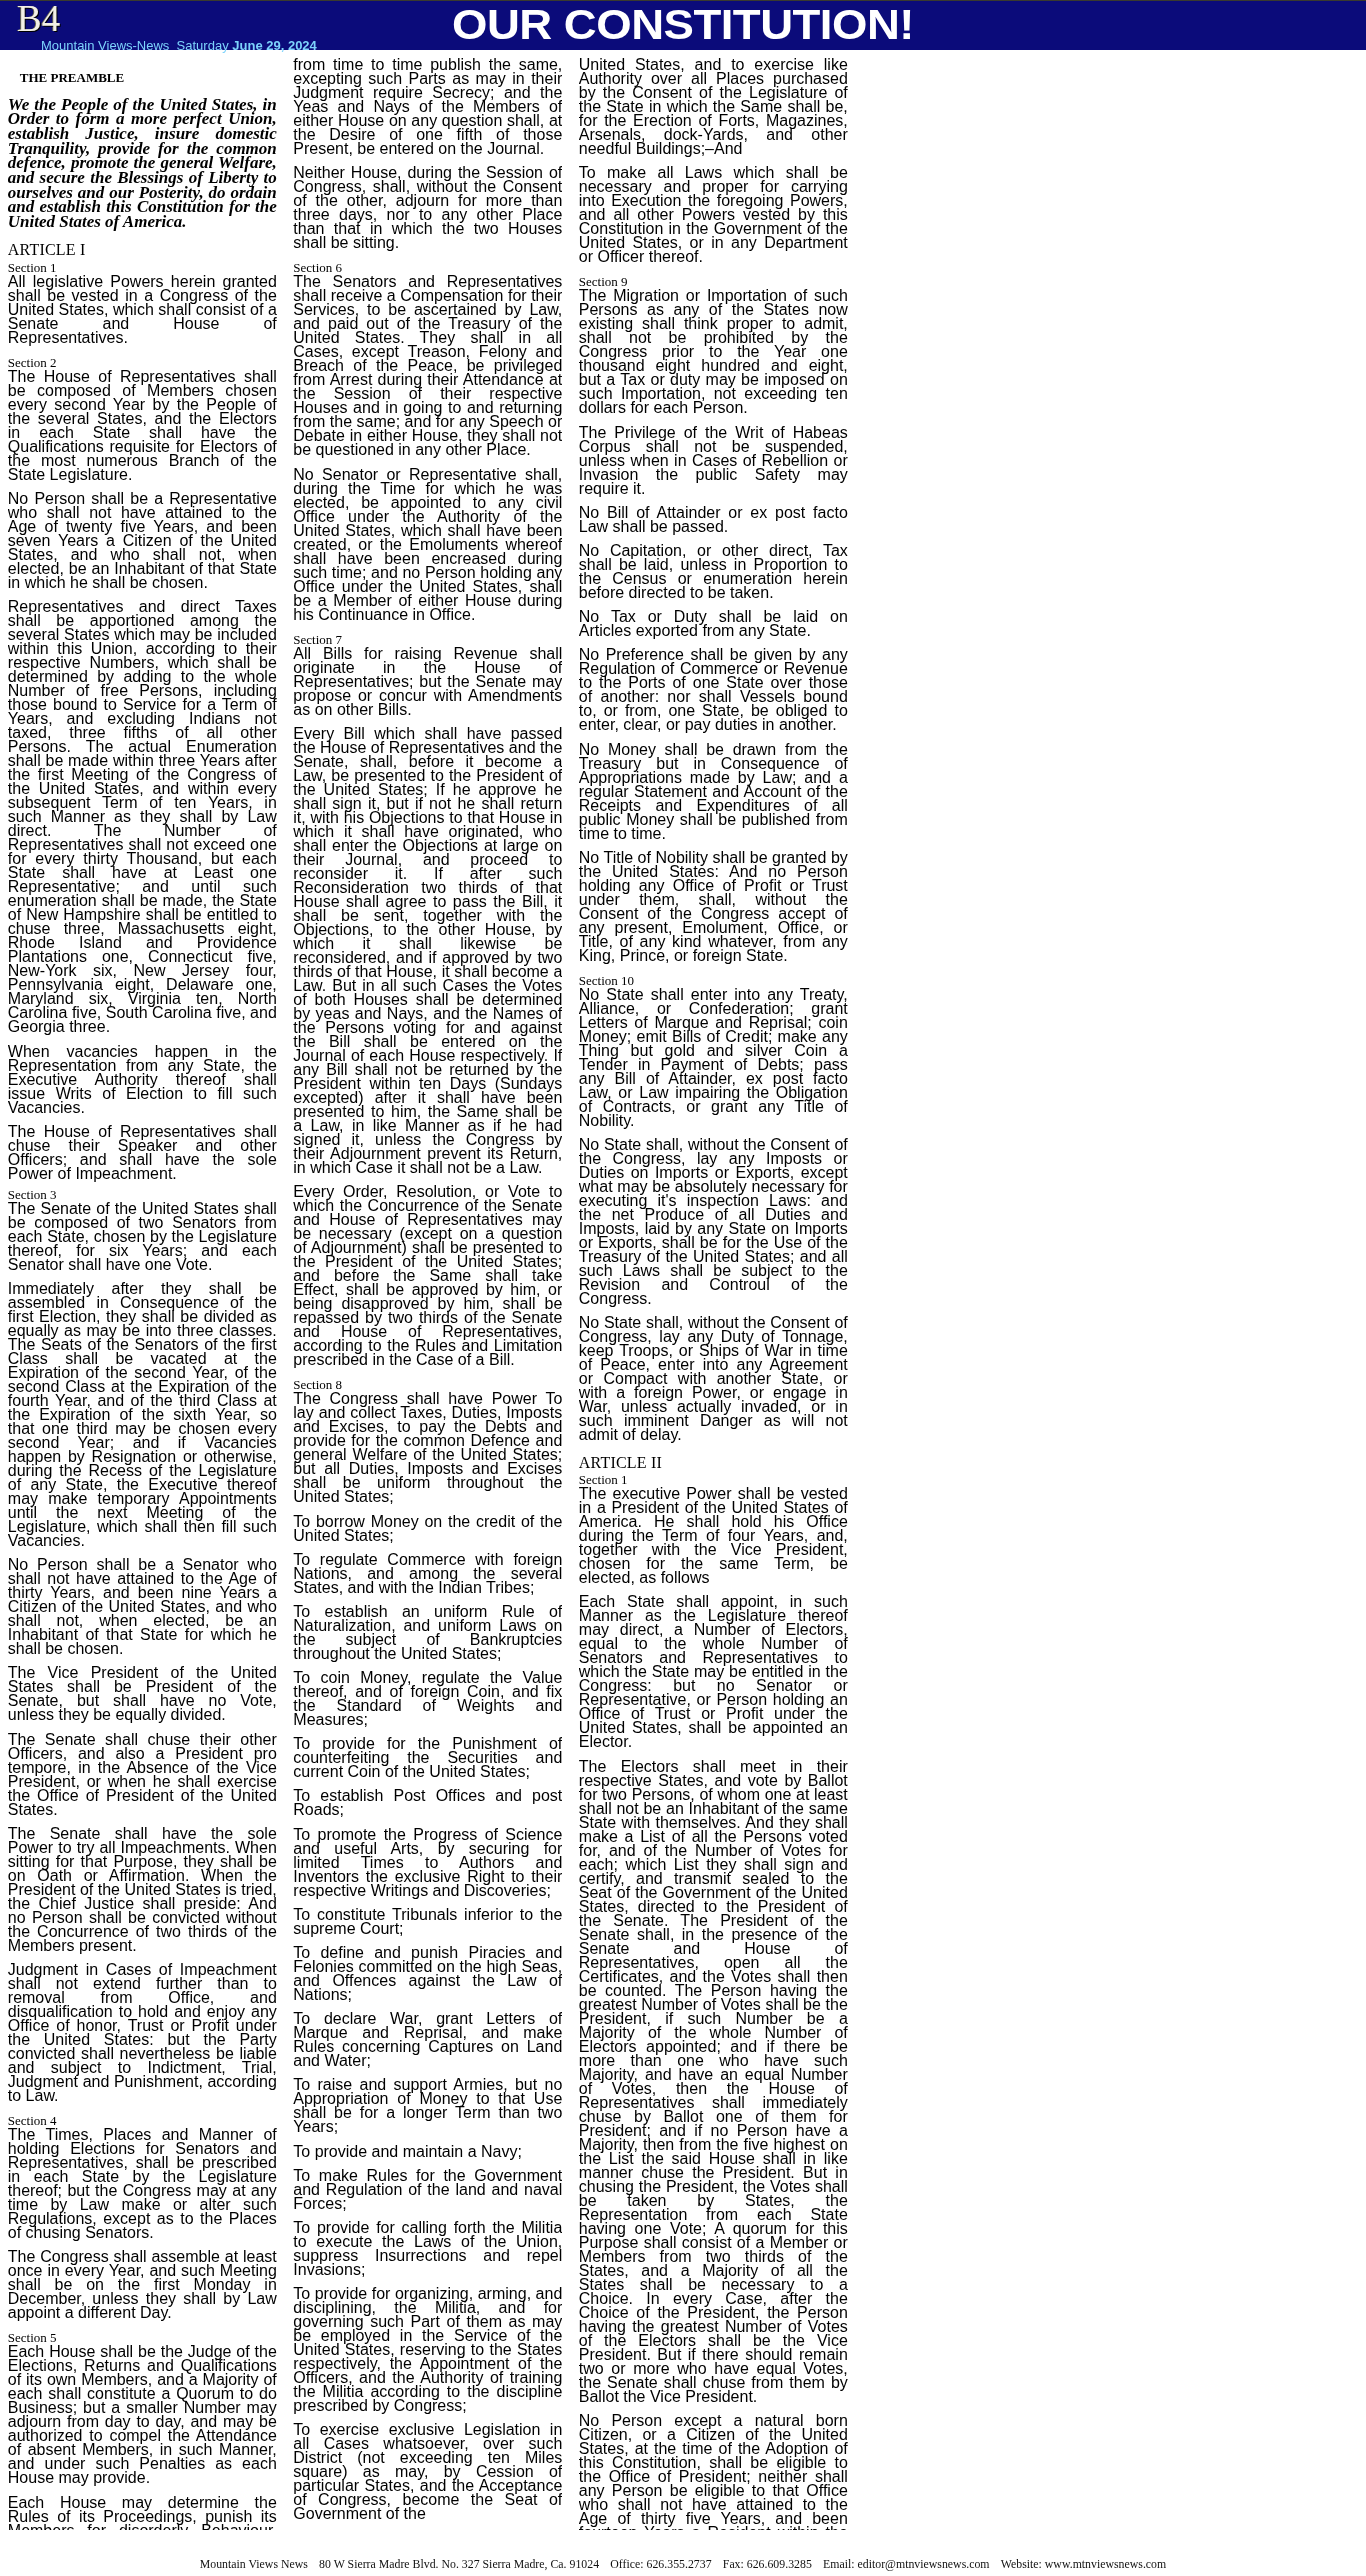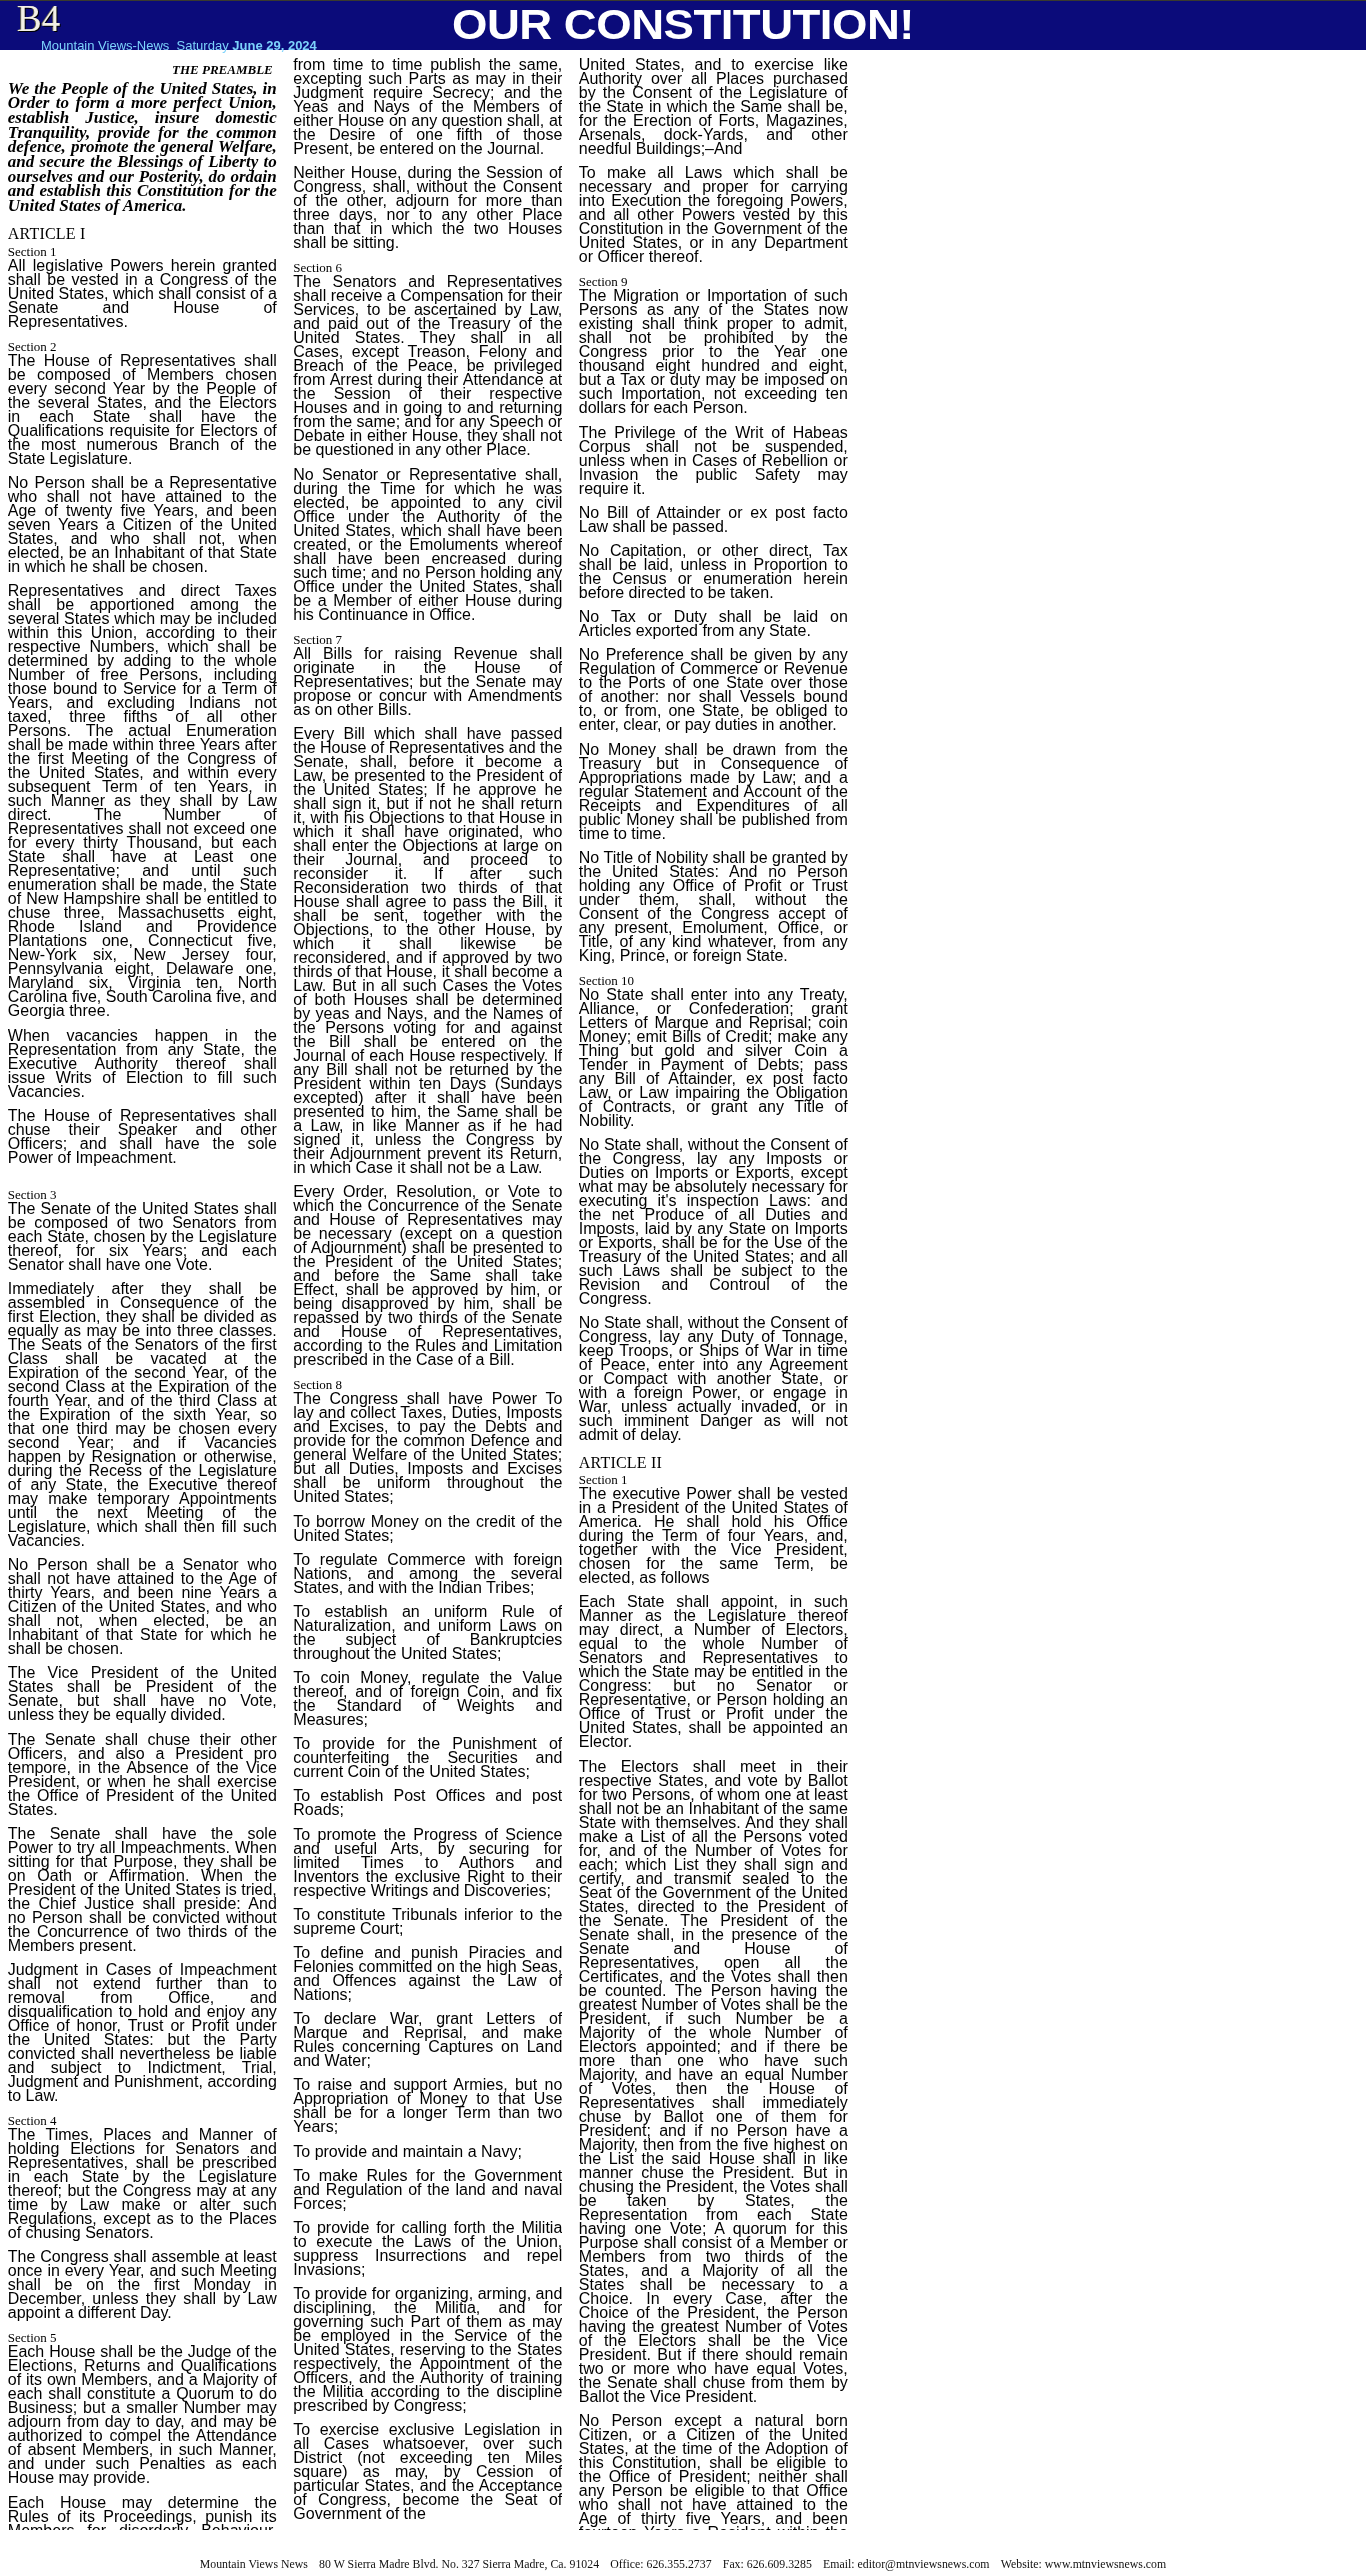--- a/index.html
+++ b/index.html
@@ -85,27 +85,25 @@
   p.pre {
     margin:0 0 0 0;
     font-family:"Liberation Serif", serif;
     font-style:italic;
     font-weight:bold;
     font-size:17px;
     line-height:14.7px;
     text-align:justify;
   }
   h2.preh {
-    margin:4px;
-    font-family:"Liberation Serif", serif;
-    font-style:italic;
+    margin:12px;
+    font-family:"Liberation Serif", serif;
     font-weight:bold;
     font-size:13px;
     line-height:15.5px;
-    text-align:right;
   }
   h2.art {
     margin:11.6px 0 0 0;
     font-family:"Liberation Serif", serif;
     font-weight:normal;
     font-size:16px;
     line-height:18.4px;
     letter-spacing:0.2px;
   }
   h3.sec {
@@ -149,21 +147,21 @@
         <h2 class="preh">THE PREAMBLE</h2>
         <p class="pre">We the People of the United States, in Order to form a more perfect Union, establish Justice, insure domestic Tranquility, provide for the common defence, promote the general Welfare, and secure the Blessings of Liberty to ourselves and our Posterity, do ordain and establish this Constitution for the United States of America.</p>
         <h2 class="art">ARTICLE I</h2>
         <h3 class="sec">Section 1</h3>
         <p class="b">All legislative Powers herein granted shall be vested in a Congress of the United States, which shall consist of a Senate and House of Representatives.</p>
         <h3 class="sec">Section 2</h3>
         <p class="b">The House of Representatives shall be composed of Members chosen every second Year by the People of the several States, and the Electors in each State shall have the Qualifications requisite for Electors of the most numerous Branch of the State Legislature.</p>
         <p class="b">No Person shall be a Representative who shall not have attained to the Age of twenty five Years, and been seven Years a Citizen of the United States, and who shall not, when elected, be an Inhabitant of that State in which he shall be chosen.</p>
         <p class="b">Representatives and direct Taxes shall be apportioned among the several States which may be included within this Union, according to their respective Numbers, which shall be determined by adding to the whole Number of free Persons, including those bound to Service for a Term of Years, and excluding Indians not taxed, three fifths of all other Persons. The actual Enumeration shall be made within three Years after the first Meeting of the Congress of the United States, and within every subsequent Term of ten Years, in such Manner as they shall by Law direct. The Number of Representatives shall not exceed one for every thirty Thousand, but each State shall have at Least one Representative; and until such enumeration shall be made, the State of New Hampshire shall be entitled to chuse three, Massachusetts eight, Rhode Island and Providence Plantations one, Connecticut five, New-York six, New Jersey four, Pennsylvania eight, Delaware one, Maryland six, Virginia ten, North Carolina five, South Carolina five, and Georgia three.</p>
         <p class="b">When vacancies happen in the Representation from any State, the Executive Authority thereof shall issue Writs of Election to fill such Vacancies.</p>
-        <p class="b" style="margin-bottom: 22px;">The House of Representatives shall chuse their Speaker and other Officers; and shall have the sole Power of Impeachment.</p>
+        <p class="b" style="margin-bottom: 6px;">The House of Representatives shall chuse their Speaker and other Officers; and shall have the sole Power of Impeachment.</p>
         <h3 class="sec">Section 3</h3>
         <p class="b">The Senate of the United States shall be composed of two Senators from each State, chosen by the Legislature thereof, for six Years; and each Senator shall have one Vote.</p>
         <p class="b">Immediately after they shall be assembled in Consequence of the first Election, they shall be divided as equally as may be into three classes. The Seats of the Senators of the first Class shall be vacated at the Expiration of the second Year, of the second Class at the Expiration of the fourth Year, and of the third Class at the Expiration of the sixth Year, so that one third may be chosen every second Year; and if Vacancies happen by Resignation or otherwise, during the Recess of the Legislature of any State, the Executive thereof may make temporary Appointments until the next Meeting of the Legislature, which shall then fill such Vacancies.</p>
         <p class="b">No Person shall be a Senator who shall not have attained to the Age of thirty Years, and been nine Years a Citizen of the United States, and who shall not, when elected, be an Inhabitant of that State for which he shall be chosen.</p>
         <p class="b">The Vice President of the United States shall be President of the Senate, but shall have no Vote, unless they be equally divided.</p>
         <p class="b">The Senate shall chuse their other Officers, and also a President pro tempore, in the Absence of the Vice President, or when he shall exercise the Office of President of the United States.</p>
         <p class="b">The Senate shall have the sole Power to try all Impeachments. When sitting for that Purpose, they shall be on Oath or Affirmation. When the President of the United States is tried, the Chief Justice shall preside: And no Person shall be convicted without the Concurrence of two thirds of the Members present.</p>
         <p class="b">Judgment in Cases of Impeachment shall not extend further than to removal from Office, and disqualification to hold and enjoy any Office of honor, Trust or Profit under the United States: but the Party convicted shall nevertheless be liable and subject to Indictment, Trial, Judgment and Punishment, according to Law.</p>
         <h3 class="sec">Section 4</h3>
         <p class="b">The Times, Places and Manner of holding Elections for Senators and Representatives, shall be prescribed in each State by the Legislature thereof; but the Congress may at any time by Law make or alter such Regulations, except as to the Places of chusing Senators.</p>

